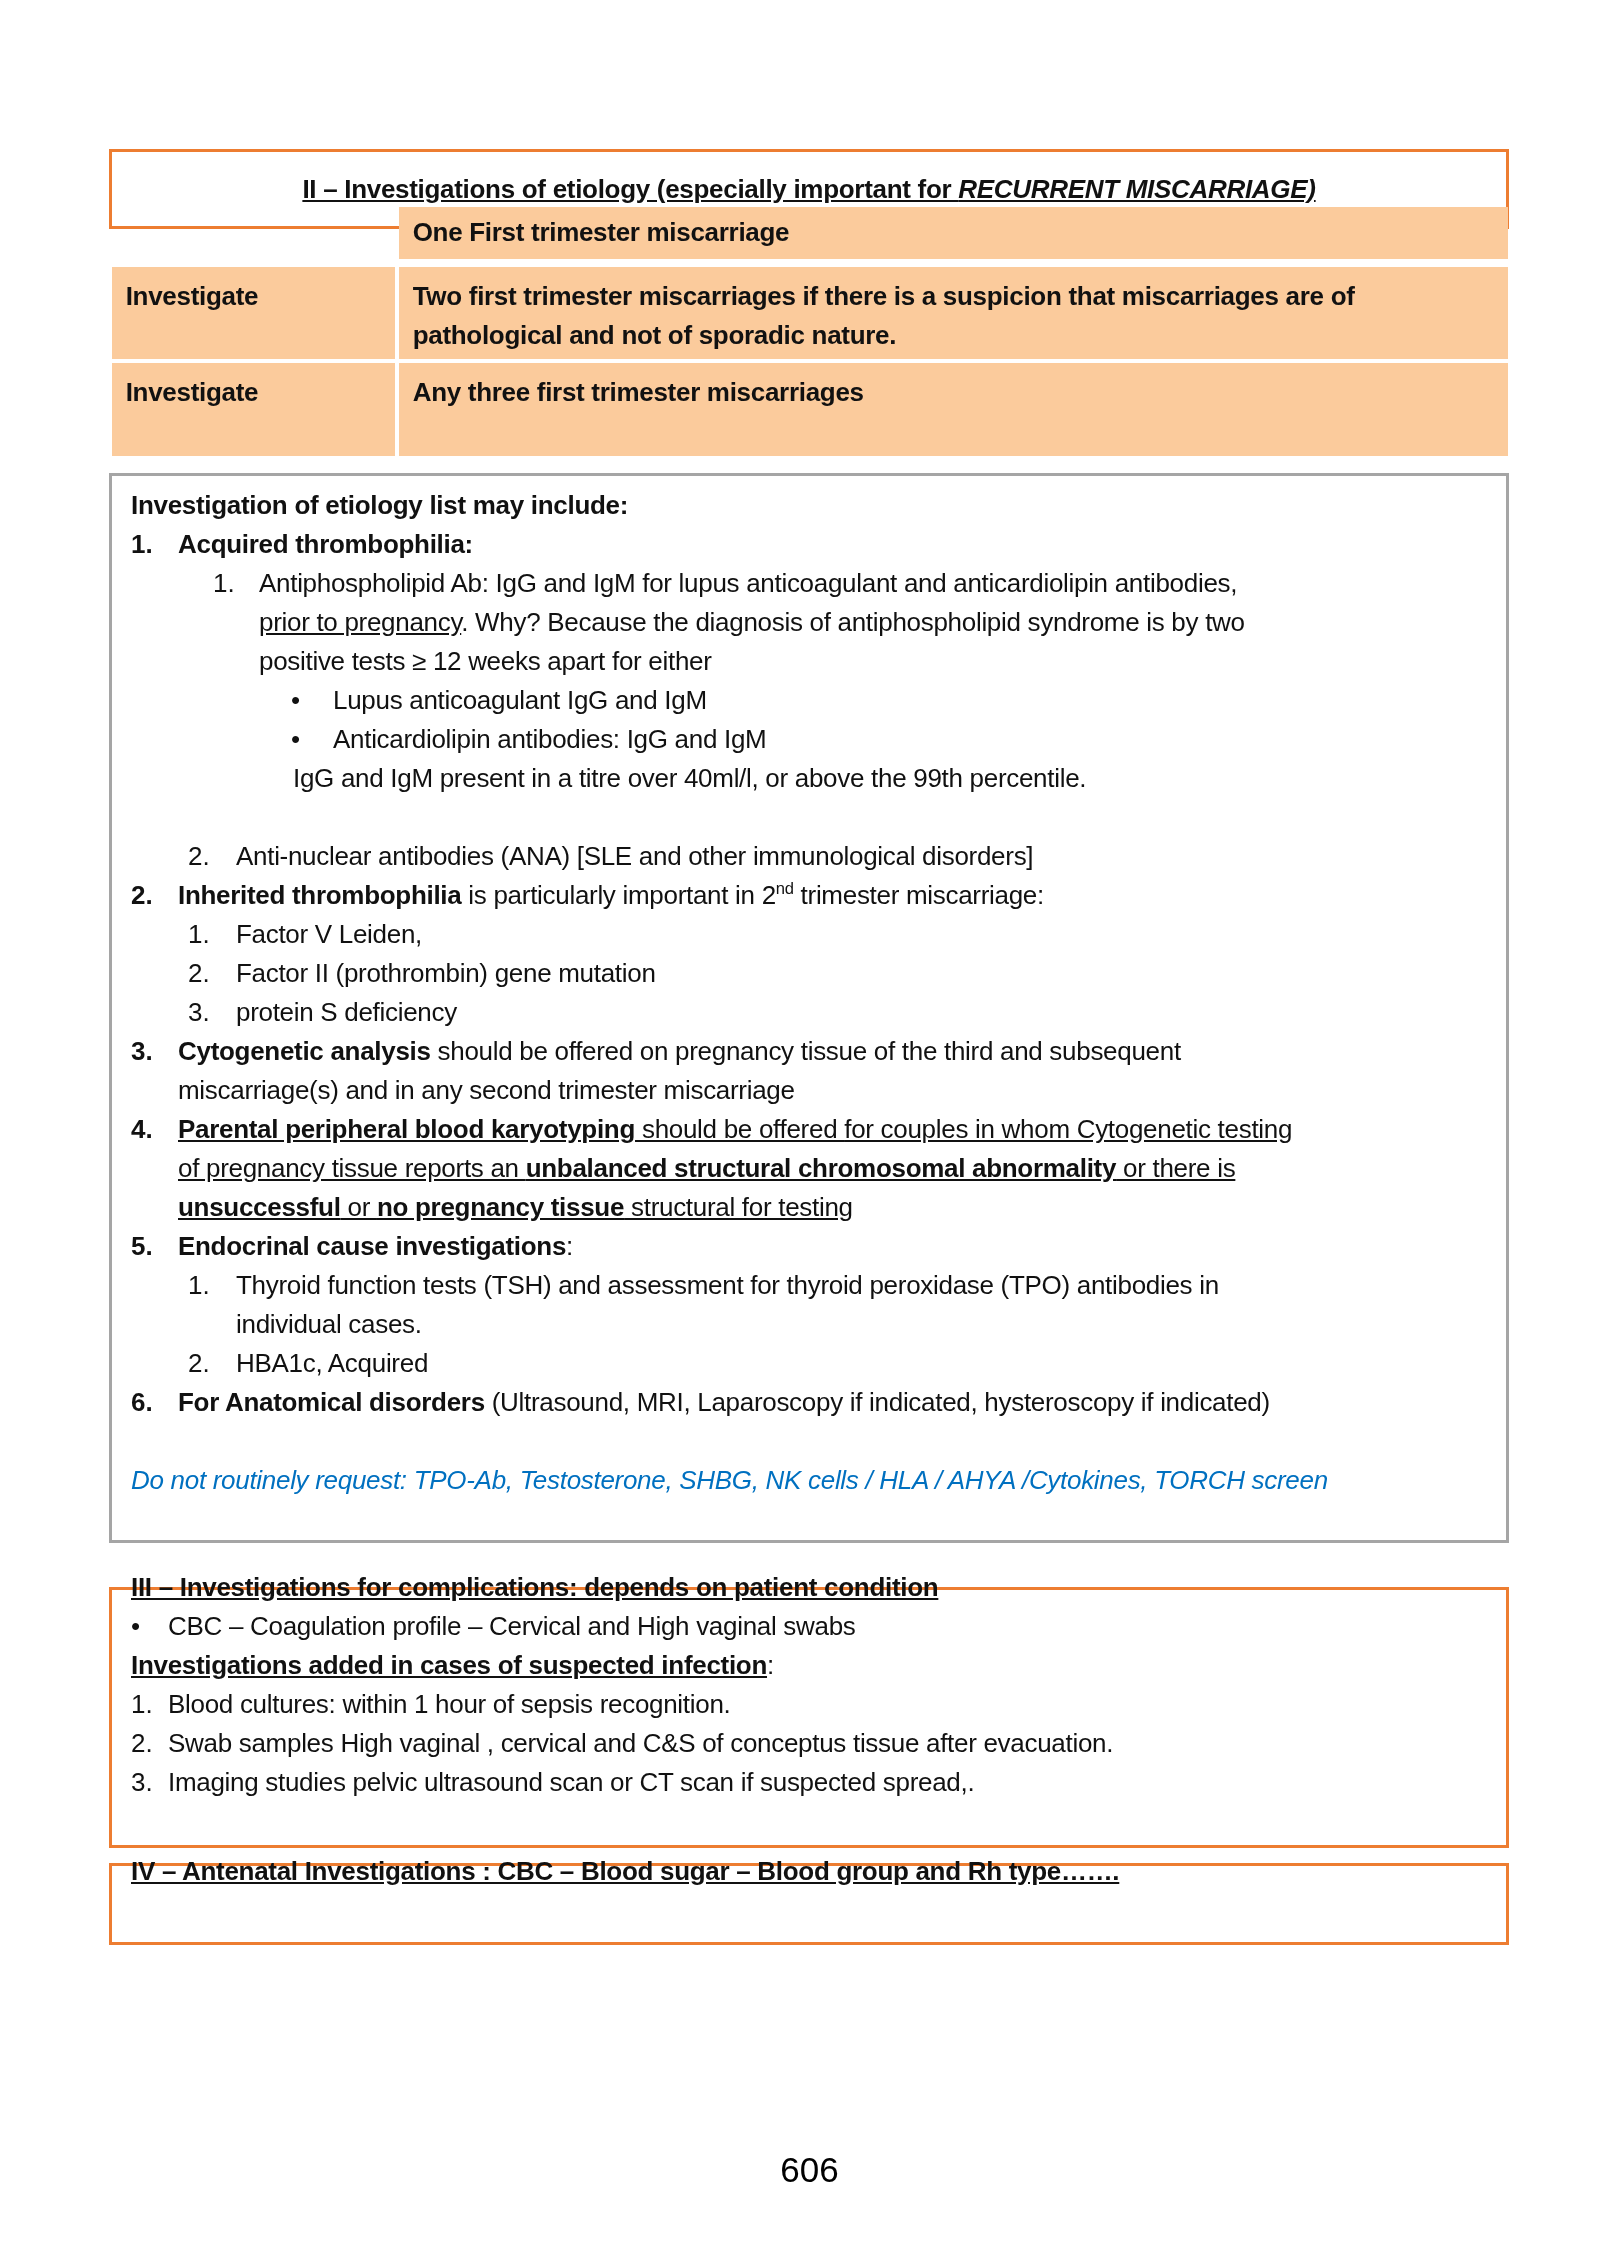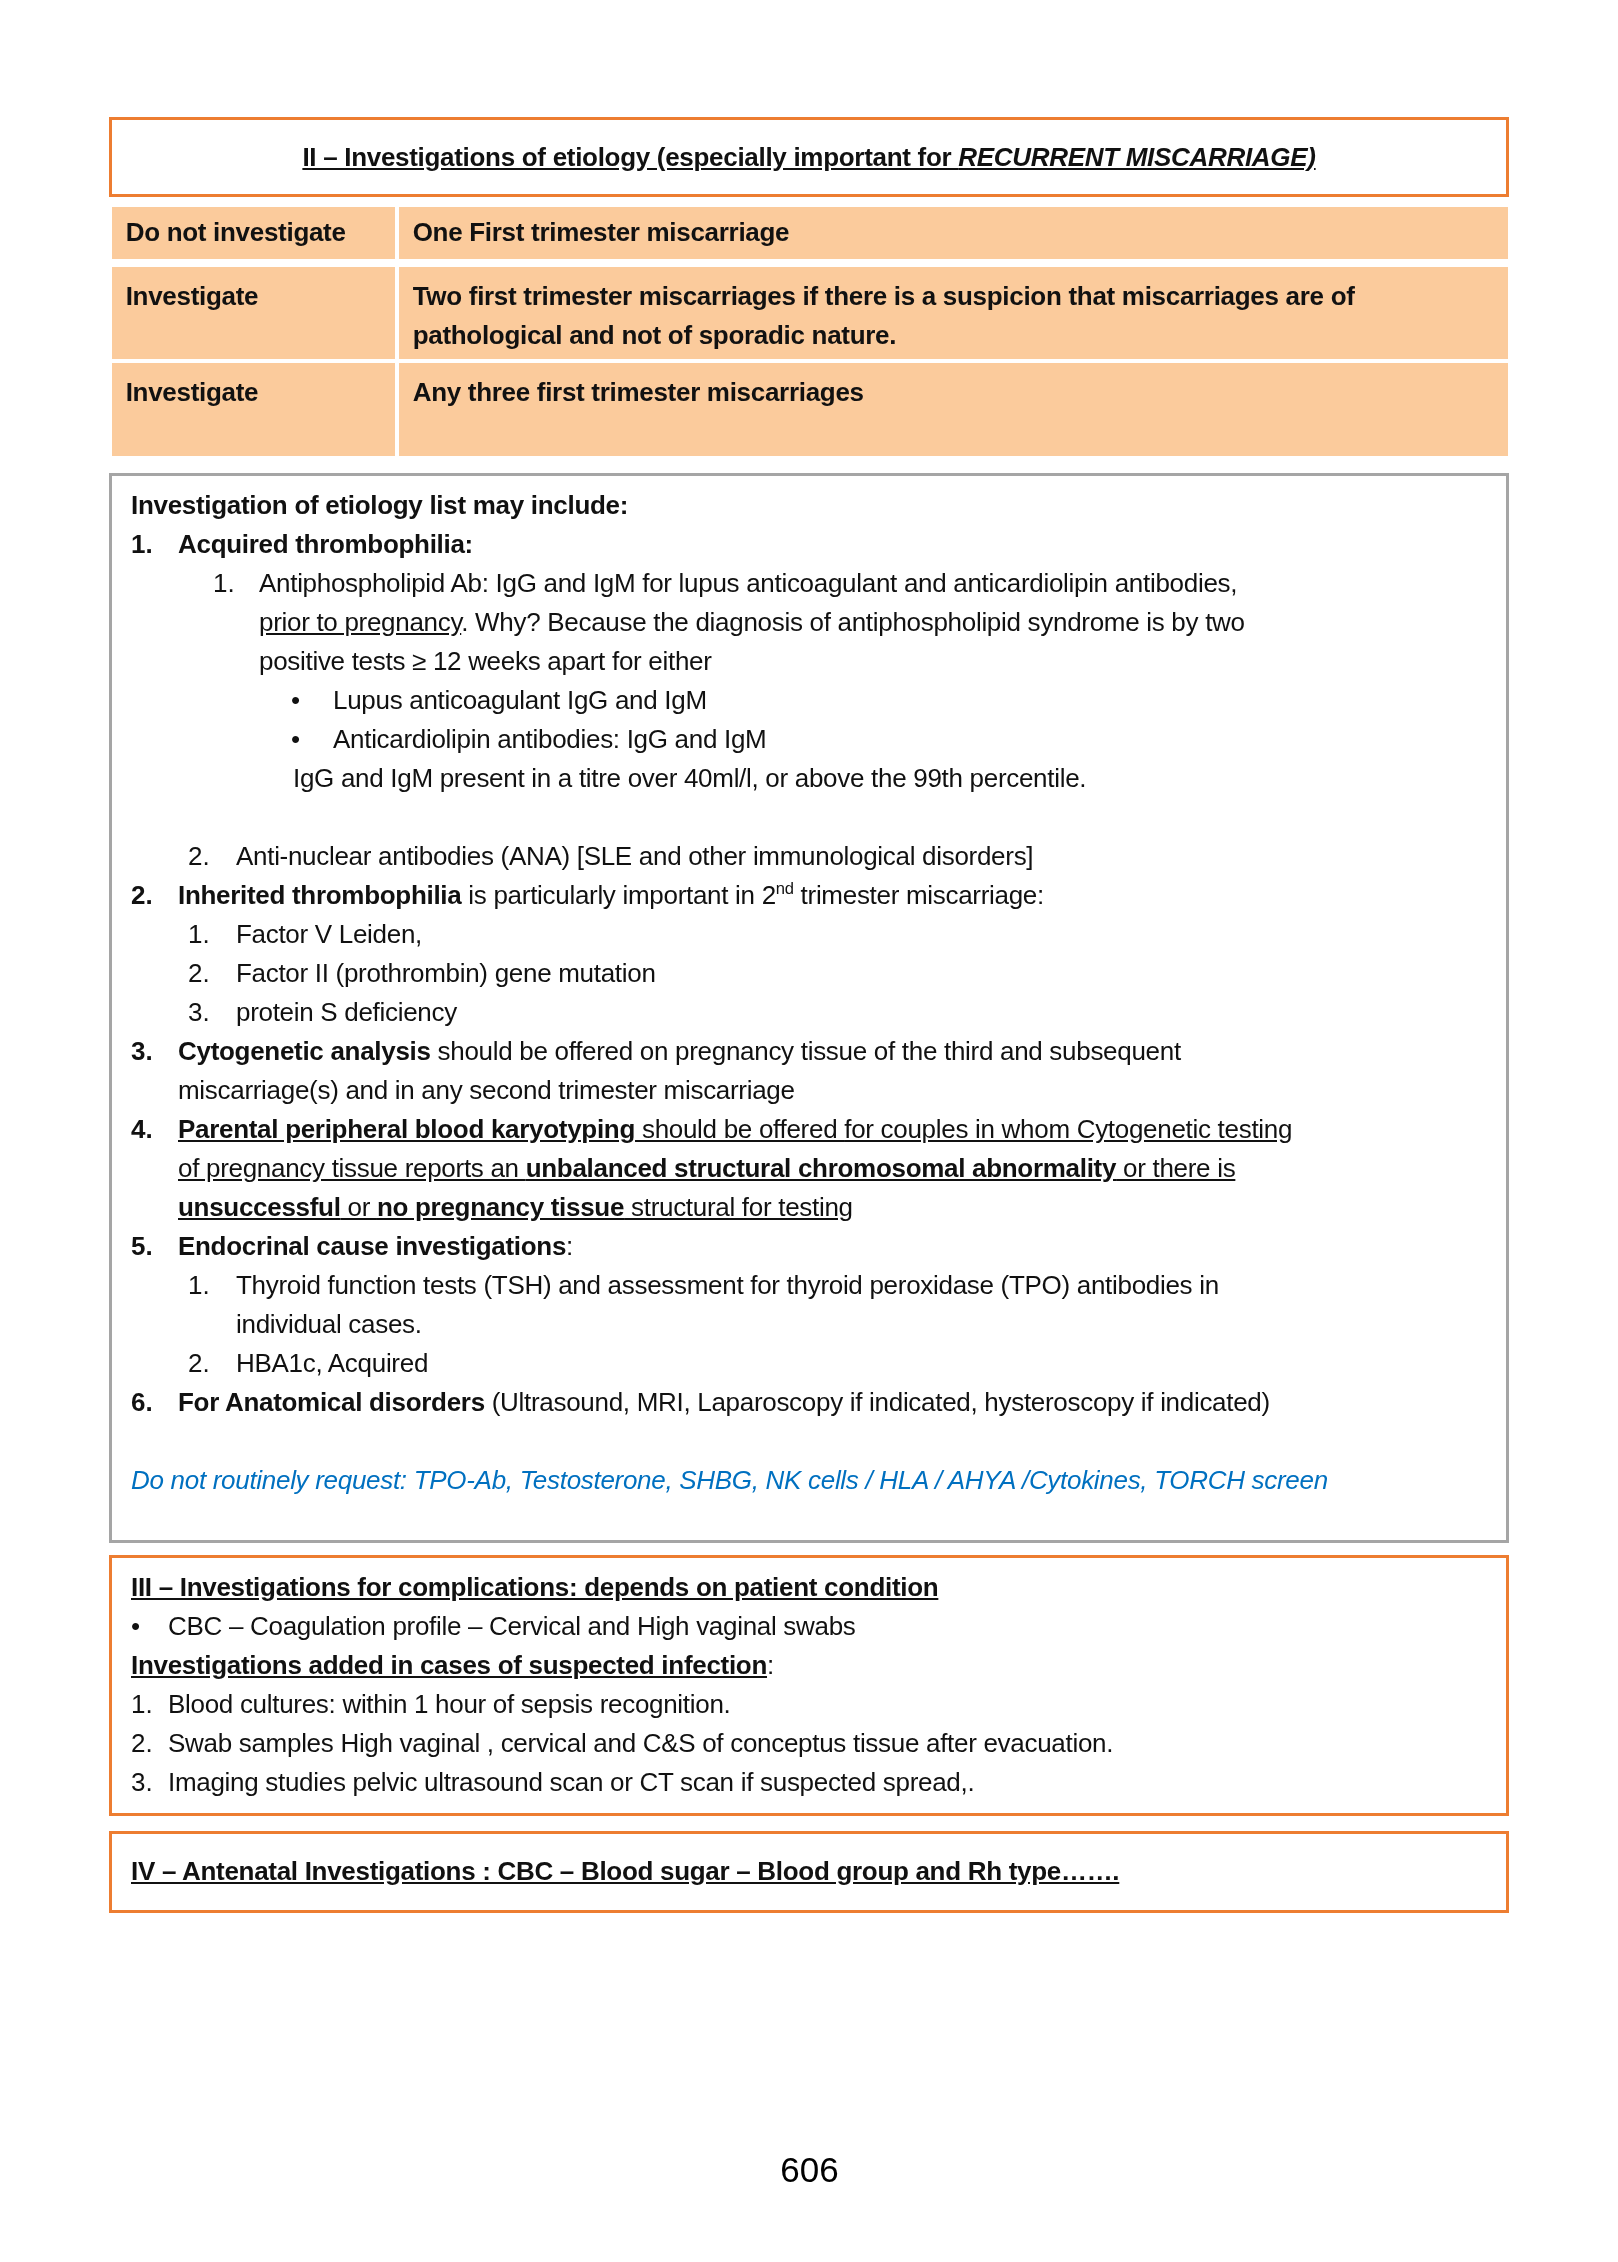--- a/index.html
+++ b/index.html
@@ -1,19 +1,19 @@
 <!DOCTYPE html>
 <html><head>
 <meta charset="utf-8">
 <style>
   html, body { margin:0; padding:0; background:#ffffff; }
   body { width:1619px; height:2263px; position:relative; overflow:hidden;
          font-family:"Liberation Sans", sans-serif; color:#111; }
   .box { position:absolute; box-sizing:border-box; background:#fff; }
-  .orange { border:3.9px solid #ED7D31; }
+  .orange { border:3.9px solid #ED7D31;margin-top:32px; }
   .gray { border:3.9px solid #A5A5A5; }
   .hdr-title { position:absolute; left:0; right:0; top:21.5px; text-align:center;
                font-weight:bold; font-size:26px; text-decoration:underline; letter-spacing:-0.3px; }
   .table { position:absolute; left:112px; width:1396px; }
   .row { position:absolute; left:0; width:100%; }
   .cell { position:absolute; top:0; bottom:0; background:#FBCB9C; box-sizing:border-box;
           padding:9.8px 13.7px; font-weight:bold; font-size:26px; line-height:39px; letter-spacing:-0.3px; }
   .c1 { left:0; width:283px; }
   .c2 { left:287px; right:0; }
   .line { position:absolute; white-space:nowrap; font-size:26px; line-height:39px; letter-spacing:-0.3px; }
@@ -28,21 +28,20 @@
 <body>
 
 <div class="box orange" style="left:109px; top:117px; width:1400px; height:80px;">
   <div class="hdr-title">
     <span>II – Investigations of etiology (especially important for </span><i>RECURRENT MISCARRIAGE)</i>
   </div>
 </div>
 
 <div class="table" style="top:207px;">
   <div class="row" style="top:0; height:52px;">
-    <div class="cell c1" style="padding-top:5.9px;">Do not investigate</div>
     <div class="cell c2" style="padding-top:5.9px;">
       <div>One First trimester miscarriage</div>
     </div>
   </div>
   <div class="row" style="top:60px; height:92px;">
     <div class="cell c1">Investigate</div>
     <div class="cell c2">
       <div>Two first trimester miscarriages if there is a suspicion that miscarriages are of</div>
       <div>pathological and not of sporadic nature.</div>
     </div>

